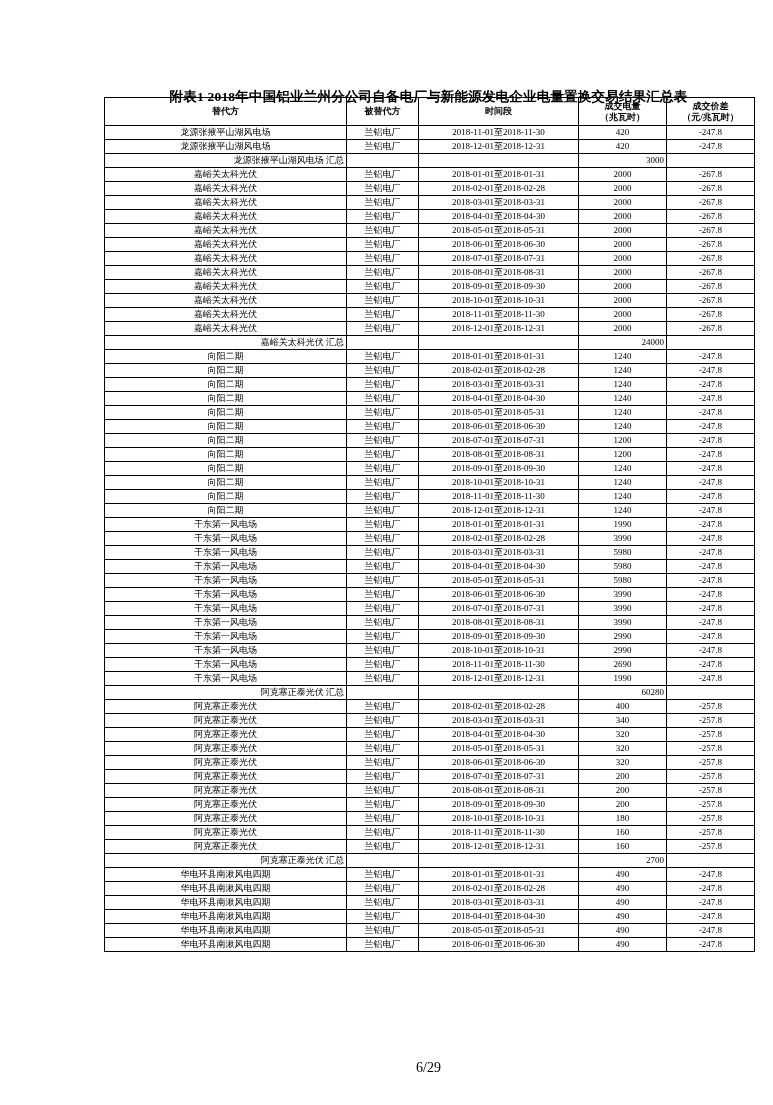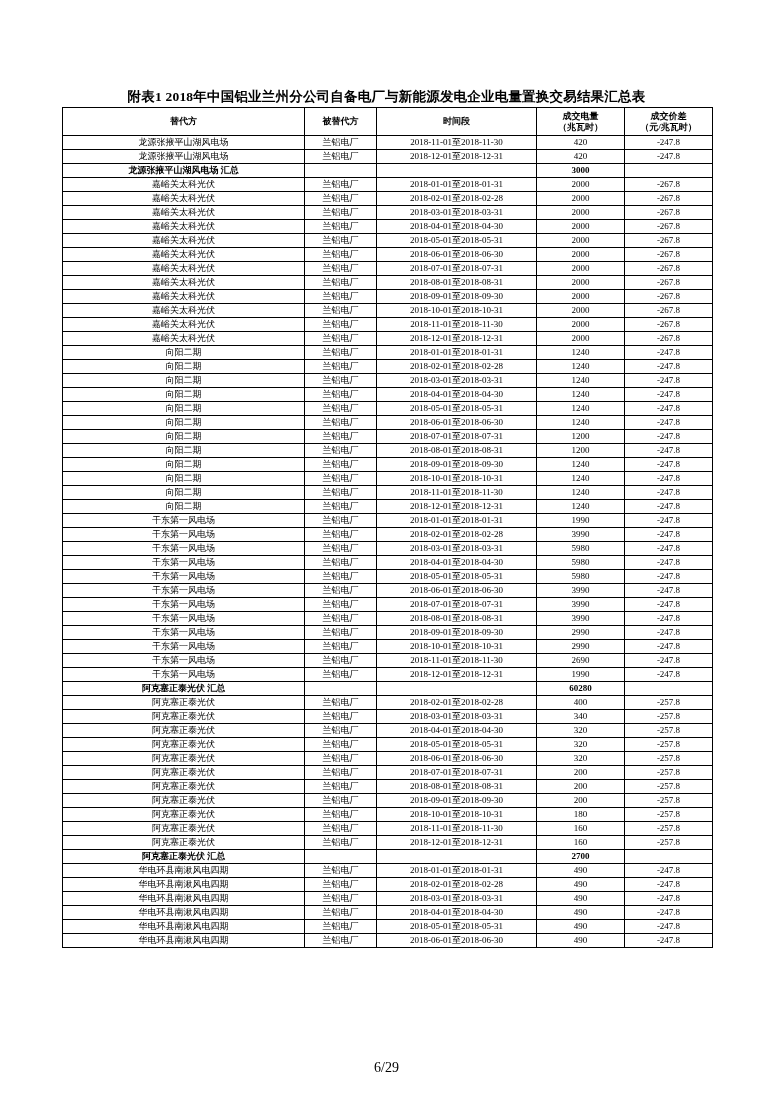--- a/index.html
+++ b/index.html
@@ -13,35 +13,36 @@
     font-family: "Liberation Serif", "DejaVu Serif", serif;
     color: #000000;
     position: relative;
   }
   .page {
     width: 684px;
     height: 1105px;
     box-sizing: border-box;
     padding: 0;
     position: relative;
+    margin-left: 42px;
   }
   .doc-title {
     position: absolute;
     top: 88px;
     left: 0;
     width: 773px;
     text-align: center;
     font-size: 13.5px;
     font-weight: bold;
     letter-spacing: 0.2px;
     font-family: "Liberation Serif", "DejaVu Serif", serif;
   }
   .table-wrap {
     position: absolute;
-    top: 107px;
+    top: 97px;
     left: 62px;
     width: 650px;
   }
   table.main {
     border-collapse: collapse;
     width: 650px;
     table-layout: fixed;
   }
   table.main td, table.main th {
     border: 1px solid #000000;
@@ -57,21 +58,22 @@
   }
   table.main th {
     font-weight: bold;
     font-size: 9px;
     height: 28px;
     padding: 2px;
   }
   .hdr-l1 { display: block; }
   .hdr-l2 { display: block; }
   tr.summary td {
-    font-weight: bold;
+    font-weight: normal;
+    text-align: right;
   }
   col.c0 { width: 242px; }
   col.c1 { width: 72px; }
   col.c2 { width: 160px; }
   col.c3 { width: 88px; }
   col.c4 { width: 88px; }
   .page-num {
     position: absolute;
     top: 1060px;
     left: 0;
@@ -220,20 +222,27 @@
             <td>2000</td>
             <td>-267.8</td>
           </tr>
           <tr>
             <td>嘉峪关太科光伏</td>
             <td>兰铝电厂</td>
             <td>2018-12-01至2018-12-31</td>
             <td>2000</td>
             <td>-267.8</td>
           </tr>
+          <tr class="summary">
+            <td>嘉峪关太科光伏 汇总</td>
+            <td></td>
+            <td></td>
+            <td>24000</td>
+            <td></td>
+          </tr>
           <tr>
             <td>向阳二期</td>
             <td>兰铝电厂</td>
             <td>2018-01-01至2018-01-31</td>
             <td>1240</td>
             <td>-247.8</td>
           </tr>
           <tr>
             <td>向阳二期</td>
             <td>兰铝电厂</td>

